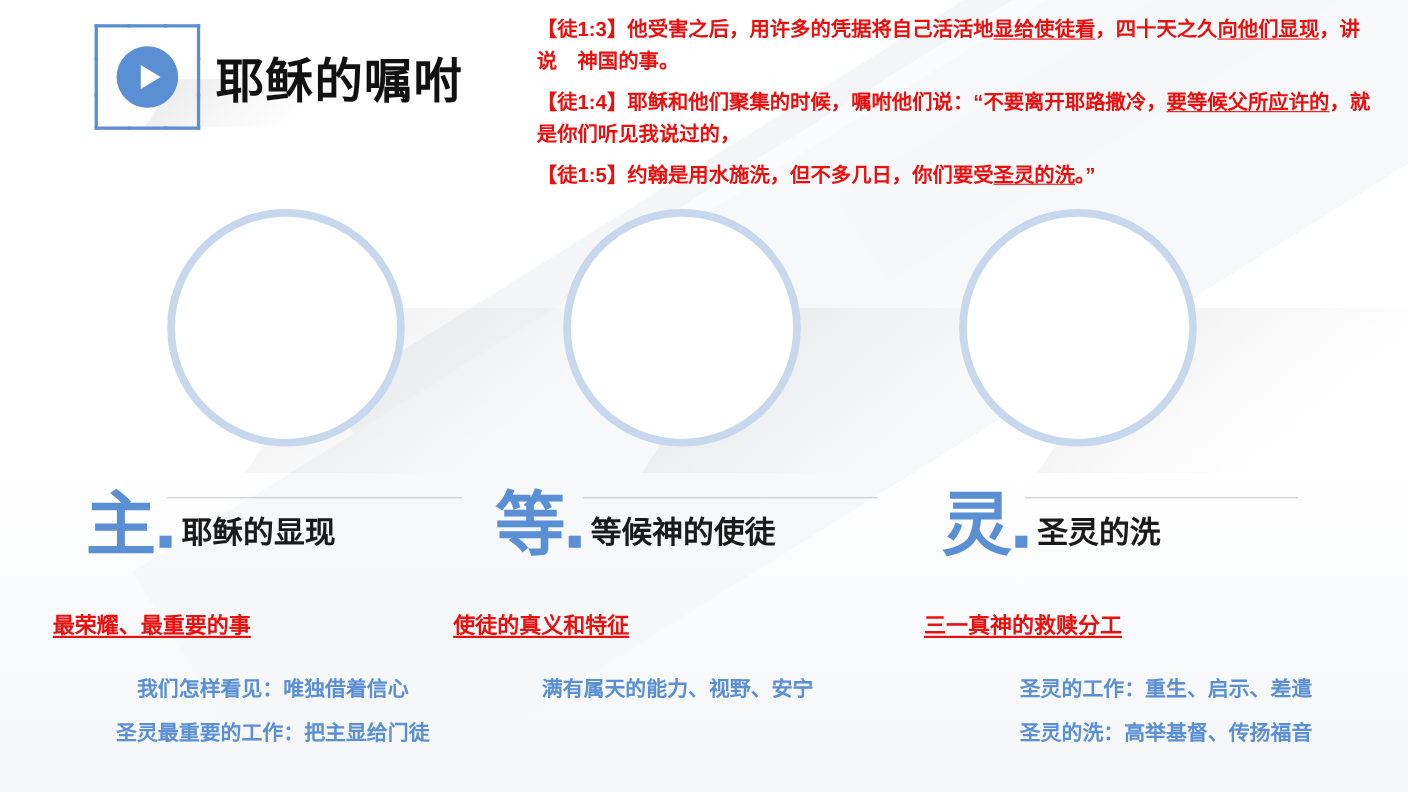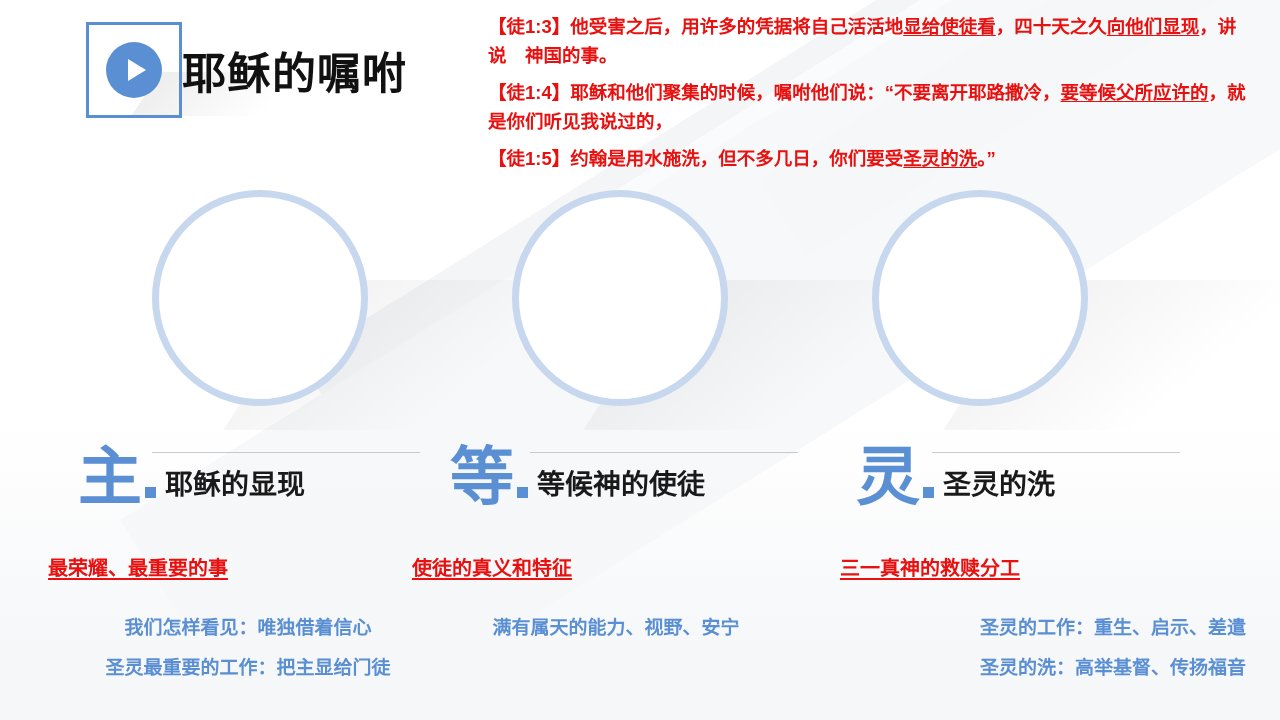--- a/index.html
+++ b/index.html
@@ -102,20 +102,21 @@
   #play-mark .disc-shadow {
     position: absolute;
     left: 60px; top: 50px;
     width: 130px; height: 44px;
     background: linear-gradient(110deg, rgba(0,0,0,0.07), rgba(0,0,0,0));
     transform: skewX(-34deg);
     z-index: -1;
   }
 
   #deck-title {
+    margin-left: 14px;
     font-size: 44px;
     font-weight: 700;
     color: #111111;
     letter-spacing: 1px;
     white-space: nowrap;
   }
 
   
   #scripture {
     position: absolute;
@@ -257,21 +258,21 @@
     top: 168px;
     left: 0;
     width: 400px;
     text-align: center;
     color: #5b8fd4;
     font-size: 19px;
     font-weight: 700;
     line-height: 40px;
   }
   .col.c2 .bullets { left: -10px; }
-  .col.c3 .bullets { left: 26px; text-align: right; }
+  .col.c3 .bullets { left: 40px; }
 </style>
 </head>
 <body>
 
 <div id="slide-bg">
   <div class="band b1"></div>
   <div class="band b2"></div>
   <div class="band b3"></div>
   <div class="band b4"></div>
   <div class="wash"></div>

